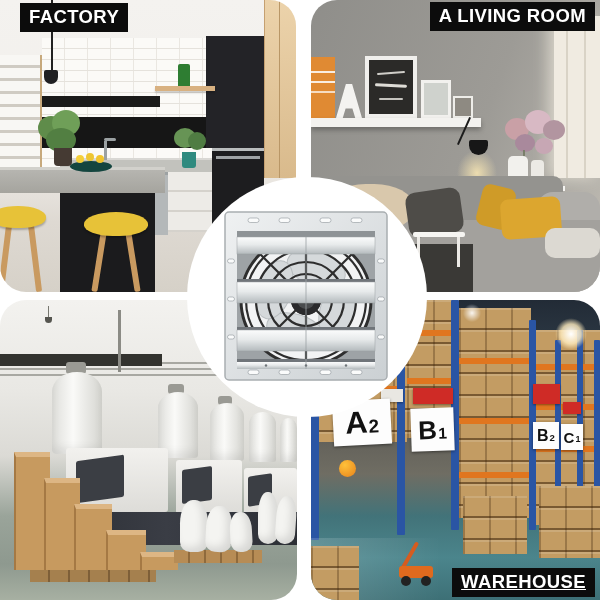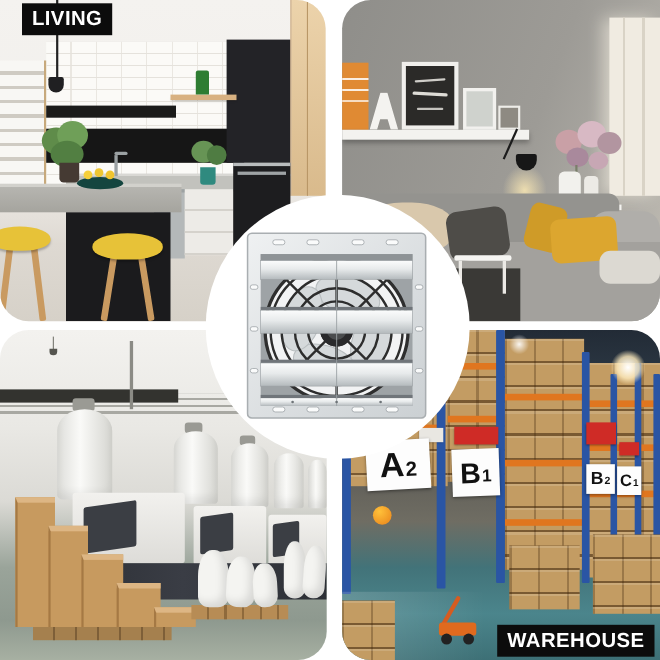--- a/index.html
+++ b/index.html
@@ -8,21 +8,21 @@
   .a{position:absolute;}
   .scene{position:absolute;overflow:hidden;}
 
   
   .tag{position:absolute;z-index:30;background:#0c0c0c;color:#fff;
        font-weight:800;font-size:18.5px;line-height:1.2;letter-spacing:.4px;
        padding:3px 9px 4px;white-space:nowrap;}
   .tag-kitchen{left:20px;top:3px;}
   .tag-living{right:5px;top:2px;}
   .tag-factory{left:6px;bottom:3px;}
-  .tag-warehouse{right:5px;bottom:3px;}
+  .tag-warehouse{right:5px;bottom:3px;text-decoration:underline;}
 
   
   .q-kitchen{left:0;top:0;width:296px;height:292px;border-radius:0 26px 26px 26px;
     background:linear-gradient(180deg,#f4f2ef 0%,#f1efeb 52%,#ded9d2 76%,#d6d1c8 100%);}
   .q-living{left:311px;top:0;width:289px;height:292px;border-radius:26px 0 26px 26px;
     background:linear-gradient(110deg,#8f8e8a 0%,#9d9b96 55%,#b3b0a9 85%,#c2beb5 100%);}
   .q-factory{left:0;top:300px;width:297px;height:300px;border-radius:26px 26px 26px 0;
     background:linear-gradient(180deg,#f3f2ef 0%,#e9e8e4 30%,#dbdad5 52%,#9aa49a 72%,#8e998f 88%,#a7b0a2 100%);}
   .q-warehouse{left:311px;top:300px;width:289px;height:300px;border-radius:26px 26px 0 26px;
     background:linear-gradient(180deg,#222b36 0%,#2c3844 15%,#4a4f52 35%,#67655d 50%,#6f6d63 58%,#427379 72%,#4b858c 86%,#3d7076 100%);}
@@ -480,16 +480,17 @@
         <rect x="153.5" y="124" width="7" height="4" rx="2"></rect>
       </g>
       <g fill="#6e7478">
         <circle cx="42" cy="154.5" r="1.2"></circle>
           <circle cx="82" cy="154.5" r="1.2"></circle>
           <circle cx="122" cy="154.5" r="1.2"></circle>
       </g>
     </svg>
   </div>
 
-  <div class="tag tag-kitchen">LIVING</div>
+  <div class="tag tag-kitchen">FACTORY</div>
+  <div class="tag tag-living">A LIVING ROOM</div>
   <div class="tag tag-warehouse">WAREHOUSE</div>
 
 </div>
 
 </body></html>

